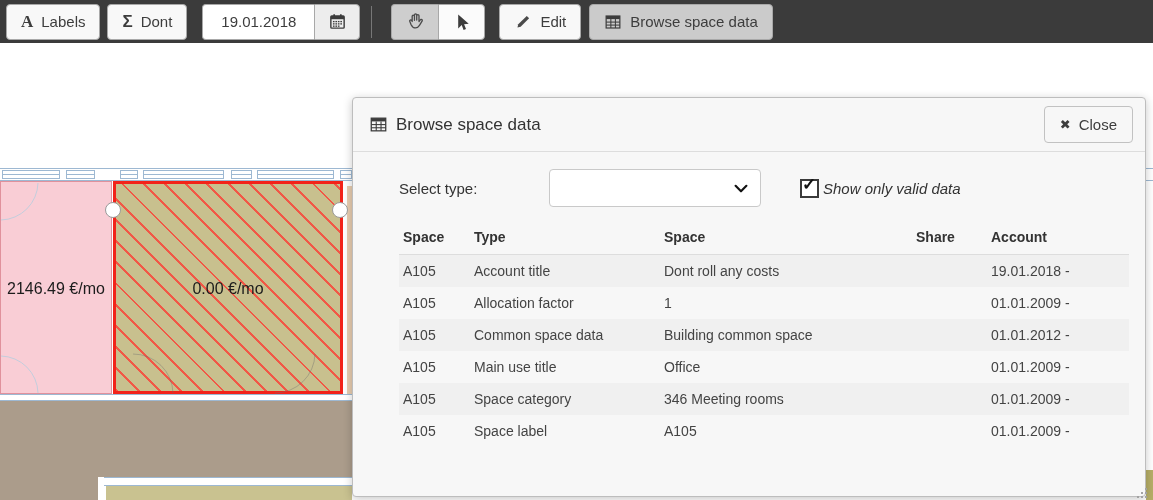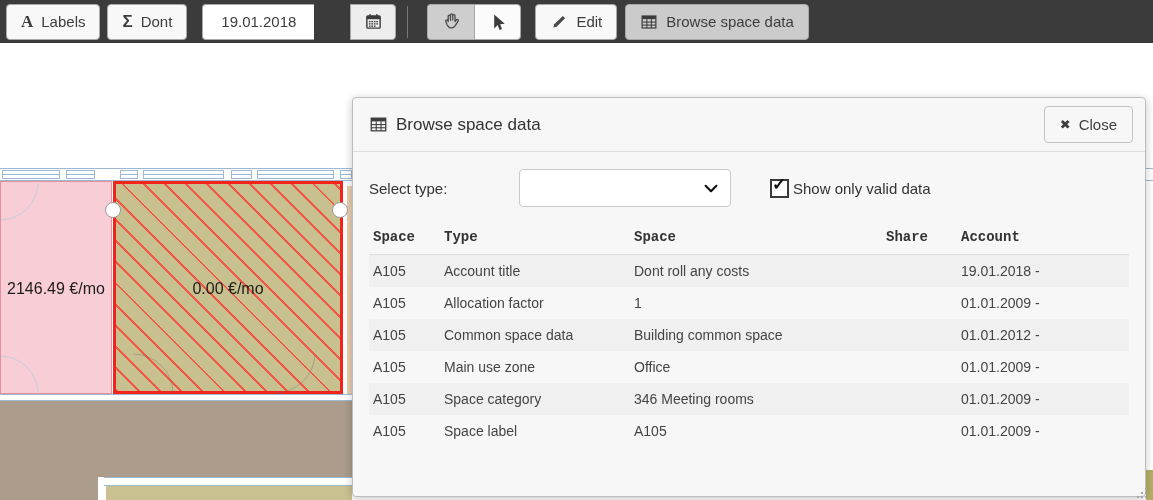--- a/index.html
+++ b/index.html
@@ -8,21 +8,21 @@
 
   
   .toolbar{position:absolute;left:0;top:0;width:1153px;height:43px;background:#3b3b3b;
            display:flex;align-items:center;padding-left:6px;box-sizing:border-box;}
   .tb-btn{display:flex;align-items:center;gap:8px;height:36px;padding:0 14px;
           background:#f8f8f8;border:1px solid #a8a8a8;border-radius:4px;
           font-family:"Liberation Sans",sans-serif;font-size:15px;color:#3d3d3d;cursor:pointer;}
   .tb-btn.pressed{background:#cbcbcb;}
   .icon-a{font-family:"Liberation Serif",serif;font-weight:700;font-size:17px;line-height:1;}
   .icon-sigma{font-size:17px;font-weight:600;line-height:1;}
-  .date-wrap{display:flex;margin-left:15px;gap:36px;}
+  .date-wrap{display:flex;margin-left:15px;}
   .date-input{width:112px;height:36px;box-sizing:border-box;border:1px solid #a8a8a8;
               border-right:none;border-radius:4px 0 0 4px;background:#fff;text-align:center;
               font-size:15px;color:#3d3d3d;font-family:"Liberation Sans",sans-serif;}
   .cal-btn{width:46px;height:36px;box-sizing:border-box;border:1px solid #a8a8a8;
            border-radius:0 4px 4px 0;background:#ededed;display:flex;align-items:center;
            justify-content:center;cursor:pointer;}
   .tb-sep{width:1px;height:32px;background:#777;margin:0 11px 0 11px;}
   .tool-group{display:flex;}
   .tool-btn{width:47px;height:36px;box-sizing:border-box;border:1px solid #a8a8a8;
             background:#fbfbfb;display:flex;align-items:center;justify-content:center;cursor:pointer;}
@@ -51,36 +51,36 @@
   .dialog{position:absolute;left:352px;top:97px;width:794px;height:400px;background:#f7f7f7;
           border:1px solid #bdbdbd;border-radius:4px;box-shadow:0 2px 10px rgba(0,0,0,.22);
           box-sizing:border-box;}
   .dlg-header{display:flex;align-items:center;height:54px;padding:0 12px 0 16px;
               border-bottom:1px solid #ddd;box-sizing:border-box;}
   .dlg-title{display:flex;align-items:center;gap:8px;font-size:17px;color:#333;}
   .close-btn{margin-left:auto;display:flex;align-items:center;gap:8px;height:37px;padding:0 15px;
              background:#f7f7f7;border:1px solid #c2c2c2;border-radius:4px;font-size:15px;
              color:#3d3d3d;font-family:"Liberation Sans",sans-serif;cursor:pointer;}
   .close-x{font-size:13px;color:#3d3d3d;}
-  .dlg-body{padding:16px;}
+  .dlg-body{padding:16px;margin-left:30px;}
   .form-row{display:flex;align-items:center;height:40px;}
   .form-label{width:150px;font-size:15px;color:#333;}
   .select-box{position:relative;width:212px;height:38px;background:#fff;border:1px solid #c9c9c9;
               border-radius:4px;box-sizing:border-box;cursor:pointer;}
   .select-box svg{position:absolute;right:10px;top:10px;}
   .chk-wrap{display:flex;align-items:center;margin-left:39px;cursor:pointer;}
   .checkbox{position:relative;width:15px;height:15px;border:2px solid #3a3a3a;background:#fff;
             display:inline-block;}
   .checkbox .check{position:absolute;left:0px;top:-7px;font-size:17px;font-weight:700;color:#111;
                    display:none;}
   .checkbox.on .check{display:block;}
-  .chk-label{font-size:15px;color:#333;margin-left:4px;}
+  .chk-label{font-size:15px;color:#333;margin-left:4px;font-style:italic;}
 
   table.data{width:100%;border-collapse:collapse;margin-top:12px;font-size:14px;table-layout:fixed;}
-  table.data th{text-align:left;font-weight:700;color:#333;padding:9px 4px;border-bottom:1px solid #ddd;font-family:Liberation Mono, monospace;}
+  table.data th{text-align:left;font-weight:700;color:#333;padding:9px 4px;border-bottom:1px solid #ddd;}
   table.data td{color:#444;padding:8px 4px;overflow:hidden;white-space:nowrap;}
   table.data tbody tr:nth-child(odd){background:#f0f0f0;}
   .grip{position:absolute;right:6px;bottom:6px;width:2px;height:2px;background:transparent;
         box-shadow:8px 0 #a3a3a3,8px 4px #a3a3a3,4px 4px #a3a3a3,8px 8px #a3a3a3,4px 8px #a3a3a3,0 8px #a3a3a3;}
 </style>
 </head>
 <body>
 
 <div class="toolbar">
   <button class="tb-btn">
@@ -252,21 +252,21 @@
           </tr>
           <tr>
             <td>A105</td>
             <td>Common space data</td>
             <td>Building common space</td>
             <td></td>
             <td>01.01.2012 -</td>
           </tr>
           <tr>
             <td>A105</td>
-            <td>Main use zone</td>
+            <td>Main use title</td>
             <td>Office</td>
             <td></td>
             <td>01.01.2009 -</td>
           </tr>
           <tr>
             <td>A105</td>
             <td>Space category</td>
             <td>346 Meeting rooms</td>
             <td></td>
             <td>01.01.2009 -</td>

